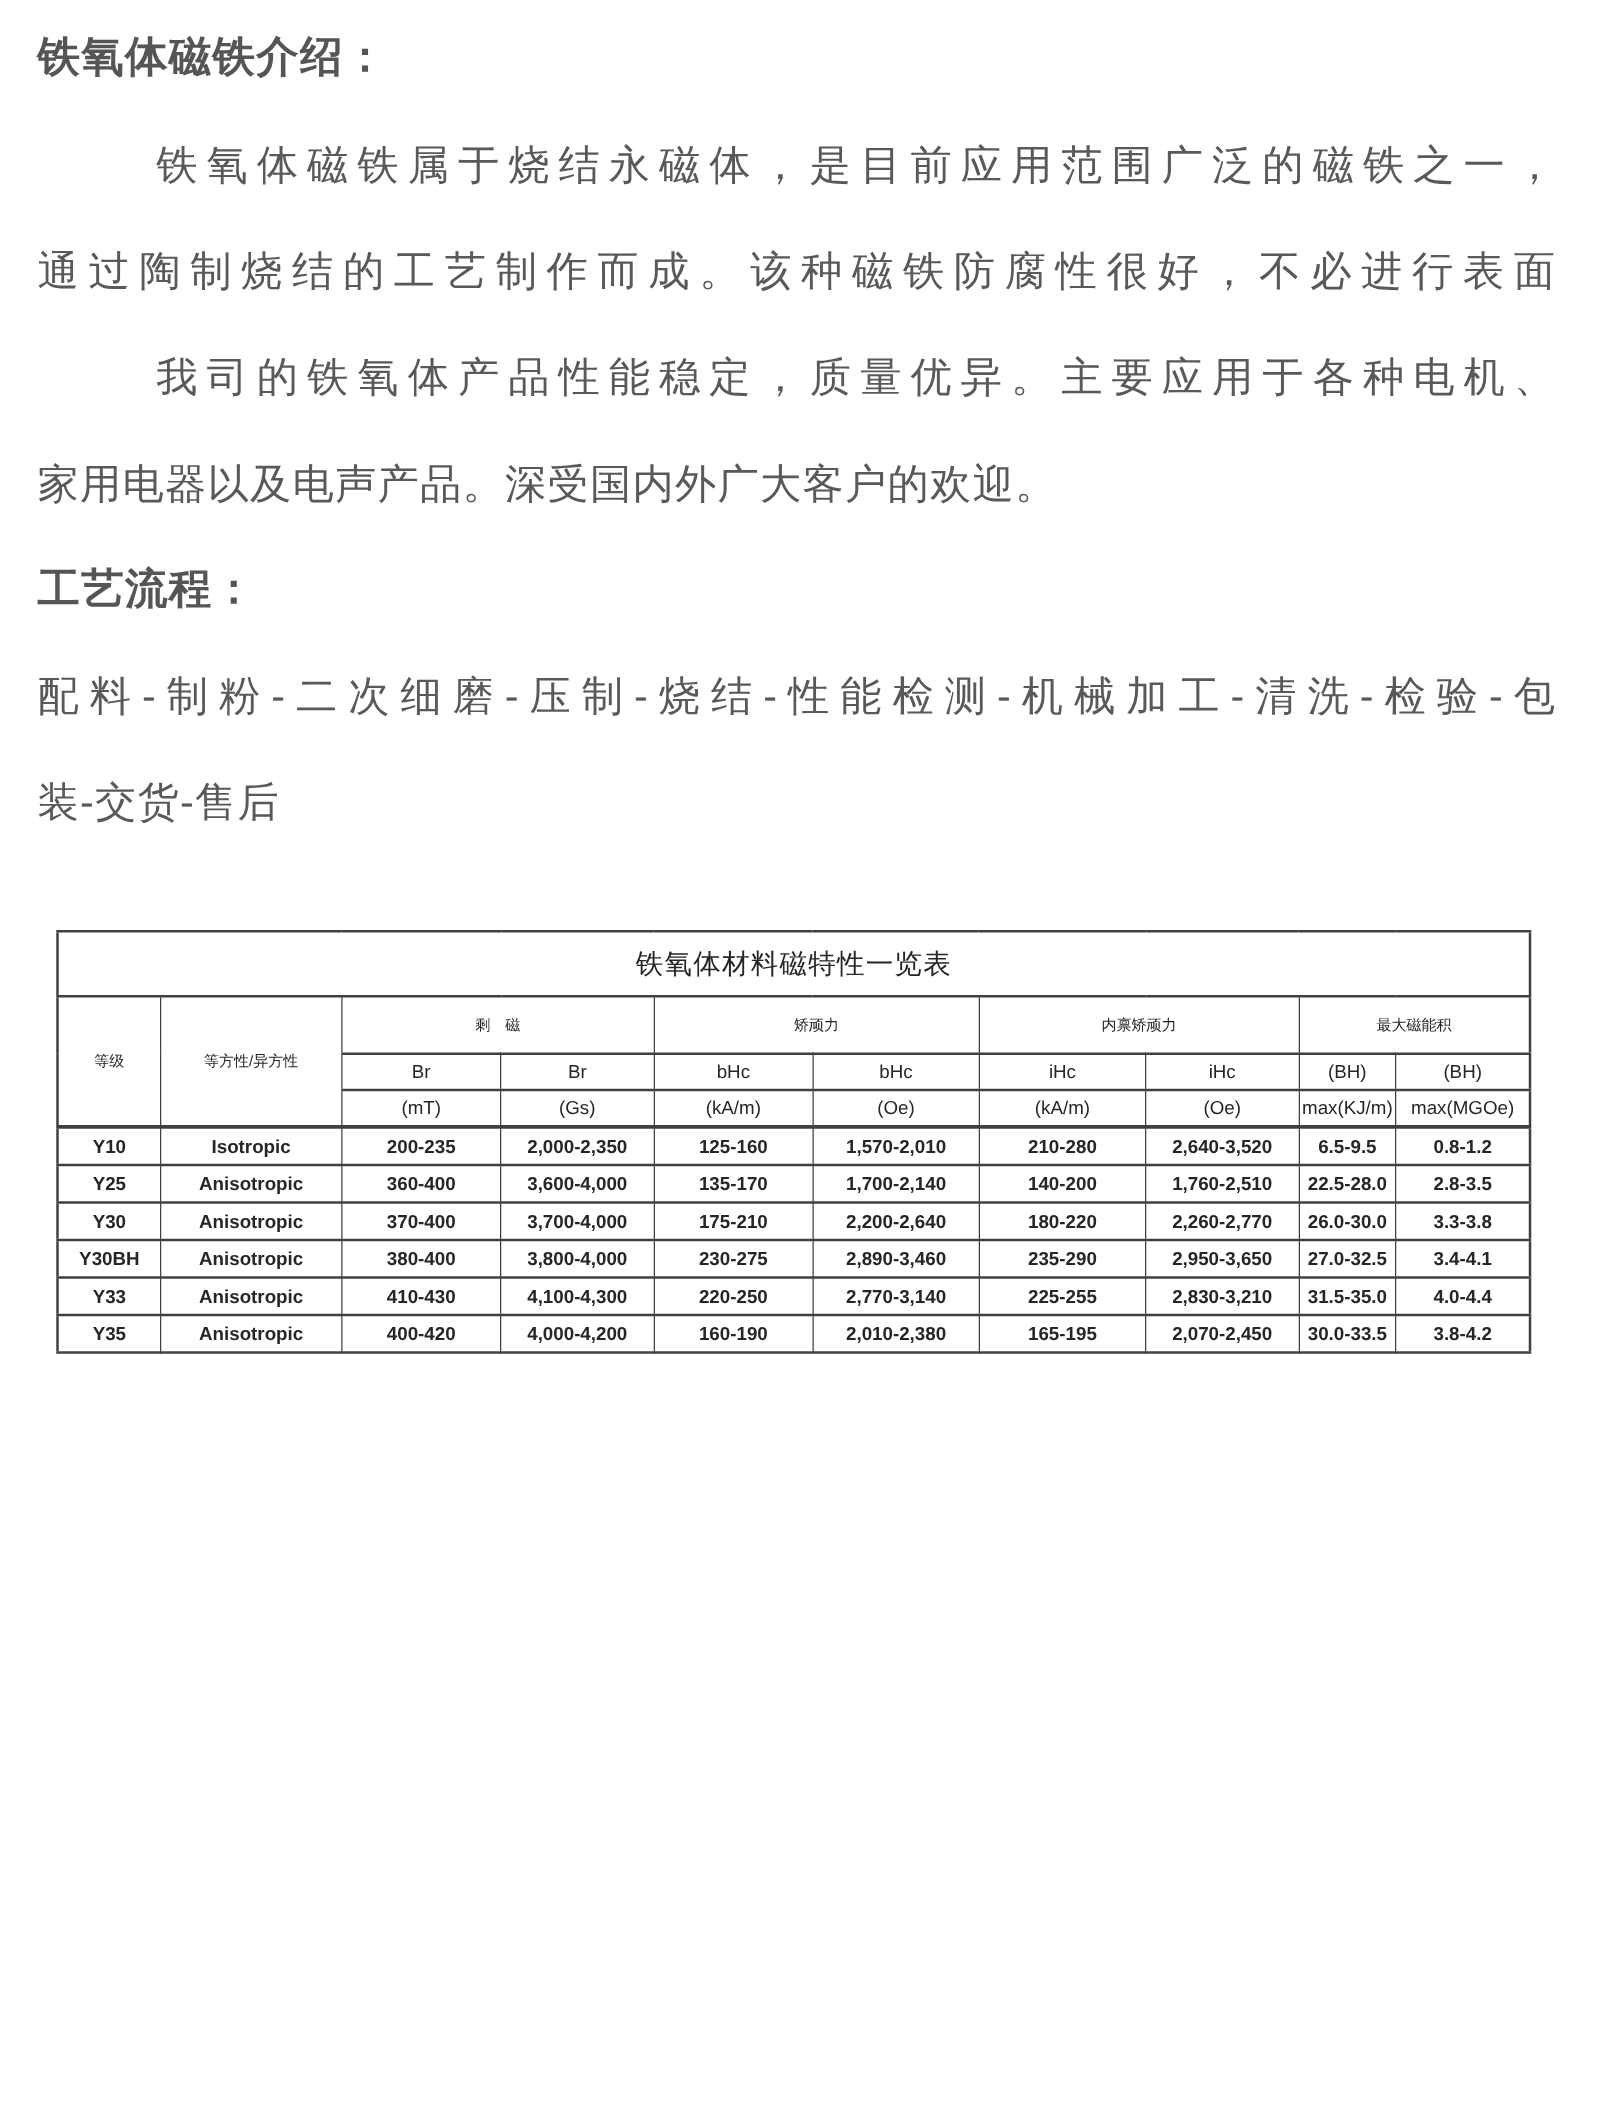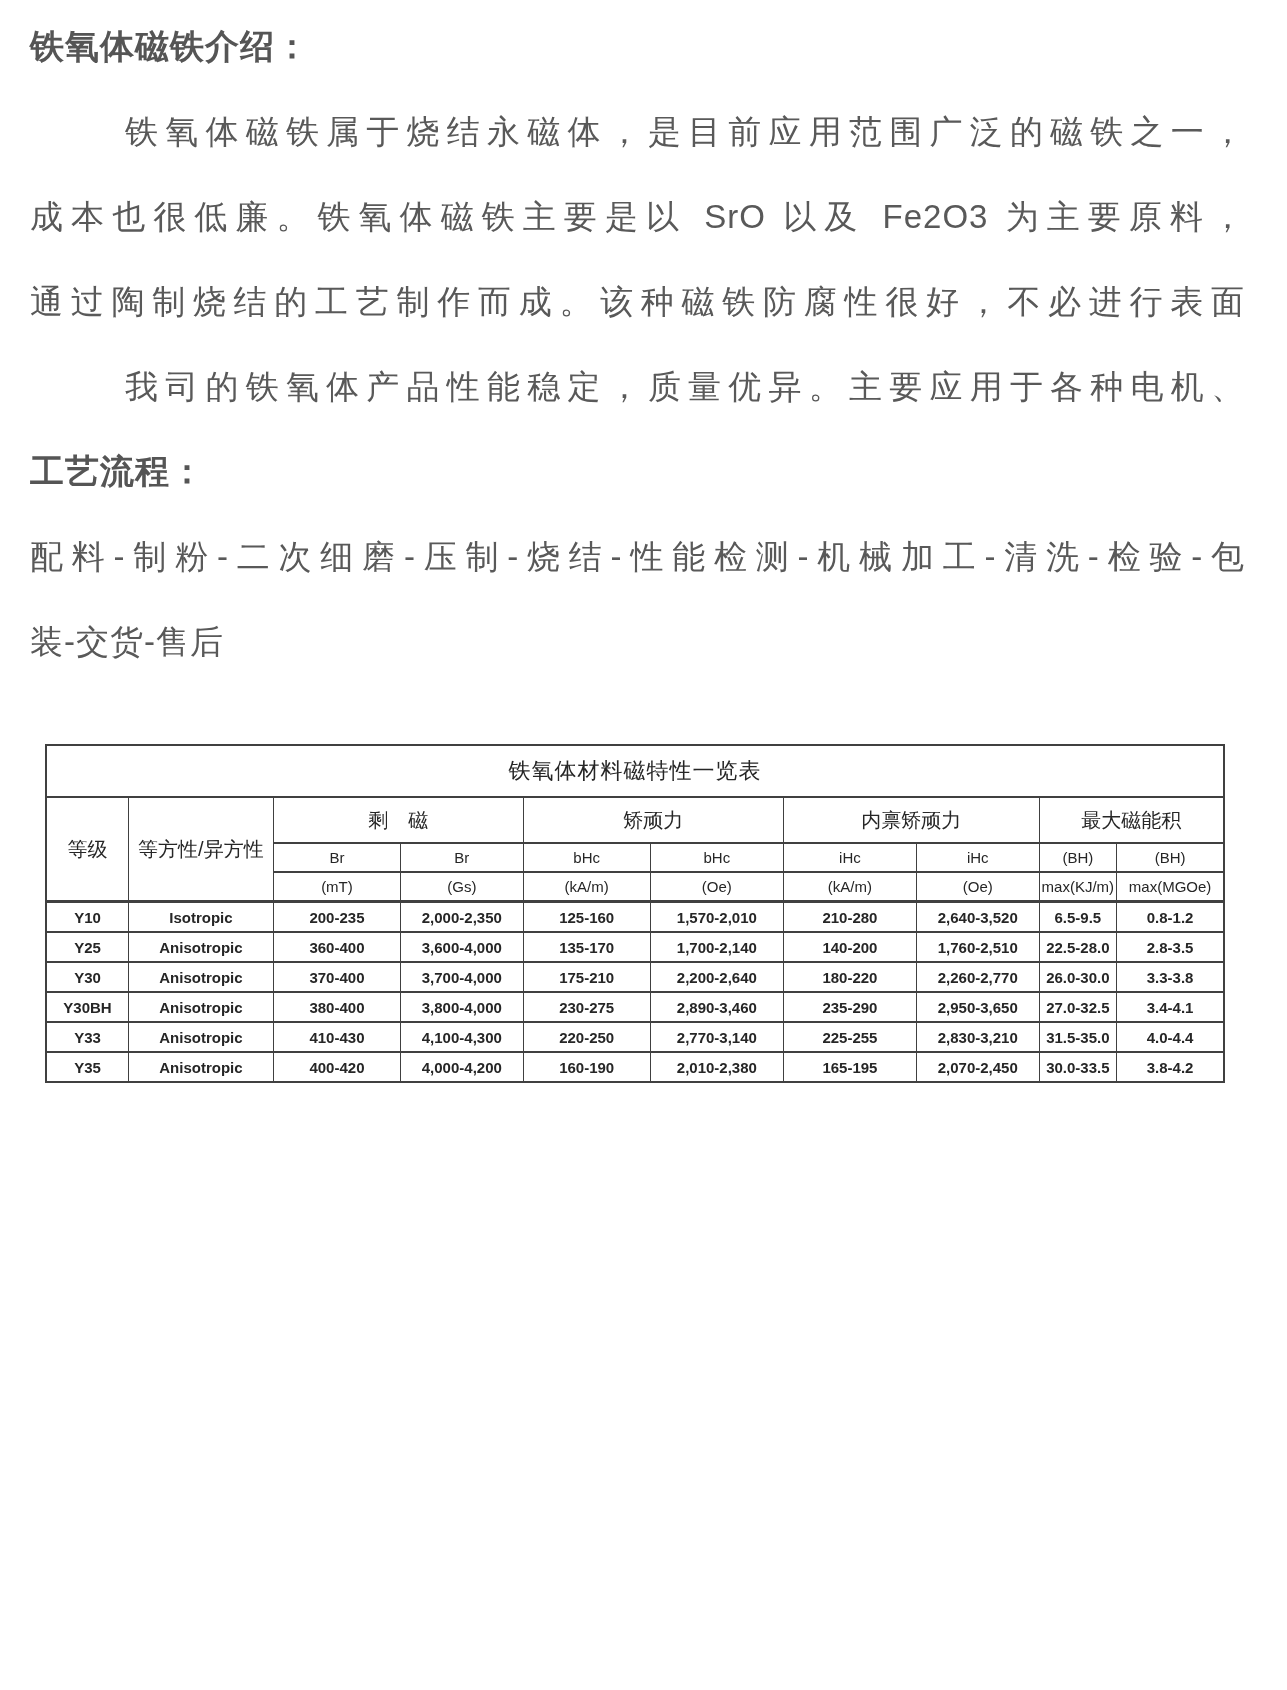--- a/index.html
+++ b/index.html
@@ -56,36 +56,36 @@
     overflow: hidden;
   }
   table.ptable tr { border-top: 2px solid #404040; border-bottom: 2px solid #404040; }
   table.ptable thead { border-bottom: 3px solid #404040; }
   tr.title-row td {
     height: 50px;
     font-size: 22px;
     letter-spacing: 1px;
     margin-top: 48px;
   }
-  tr.group-row th { height: 44px; font-size: 20px; }
+  tr.group-row th { height: 44px; font-size: 12px; }
   tr.sub-row th   { height: 27px; font-size: 15px; }
   tr.unit-row th  { height: 27px; font-size: 15px; }
   table.ptable tbody td { height: 28px; font-size: 15px; font-weight: bold; }
 </style>
 </head>
 <body>
 
 <div class="doc">
 
   <div class="tline heading">铁氧体磁铁介绍：</div>
 
   <div class="tline just indent">铁氧体磁铁属于烧结永磁体，是目前应用范围广泛的磁铁之一，</div>
-  <div class="tline just">成本也很低廉。铁氧体磁铁主要是以 SrO 以及 Fe2O3 为主要原料，</div>
   <div class="tline just">通过陶制烧结的工艺制作而成。该种磁铁防腐性很好，不必进行表面</div>
   <div class="tline just indent">我司的铁氧体产品性能稳定，质量优异。主要应用于各种电机、</div>
+  <div class="tline">家用电器以及电声产品。深受国内外广大客户的欢迎。</div>
 
   <div class="tline heading">工艺流程：</div>
 
   <div class="tline just">配料-制粉-二次细磨-压制-烧结-性能检测-机械加工-清洗-检验-包</div>
   <div class="tline">装-交货-售后</div>
 
   <table class="ptable">
     <colgroup>
       <col style="width:7.0%">
       <col style="width:12.3%">

